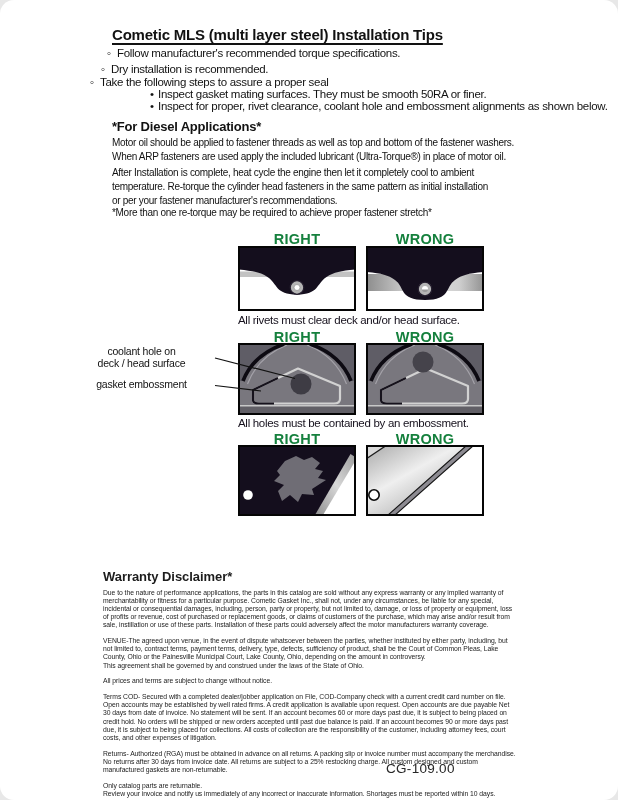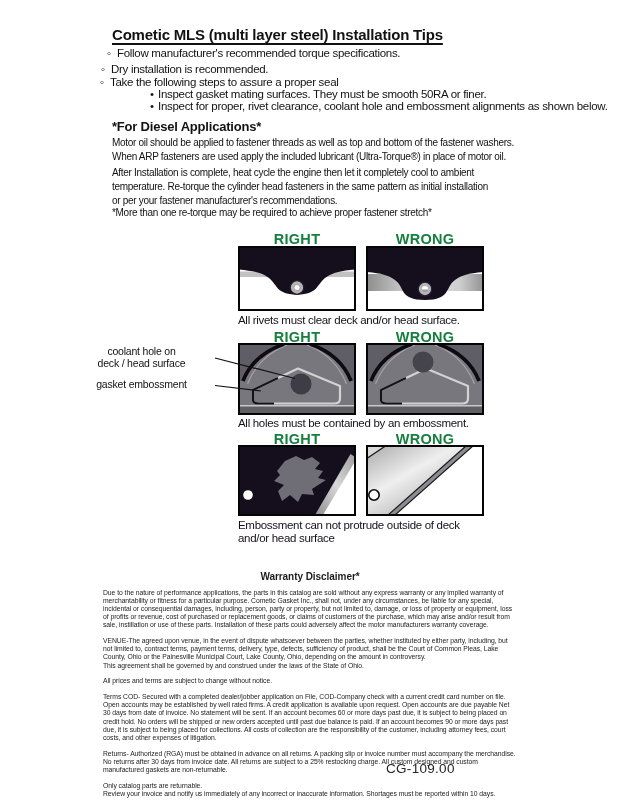--- a/index.html
+++ b/index.html
@@ -1,49 +1,49 @@
 <!DOCTYPE html>
 <html><head>
 <meta charset="utf-8">
 <style>
   html,body{margin:0;padding:0;background:#e8e8e8;}
   .page{position:relative;width:618px;height:800px;background:#ffffff;
-        font-family:"Liberation Sans",sans-serif;color:#121212;overflow:hidden;margin:0 auto;}
+        font-family:"Liberation Sans",sans-serif;color:#121212;overflow:hidden;margin:0 auto;border-radius:14px;}
   .abs{position:absolute;}
   .title{font-weight:bold;font-size:15px;letter-spacing:-0.2px;text-decoration:underline;
          text-underline-offset:3px;text-decoration-thickness:1.5px;white-space:nowrap;}
   .line{font-size:10px;letter-spacing:-0.3px;line-height:14.4px;white-space:nowrap;}
   .bullet-row{font-size:11.5px;letter-spacing:-0.3px;white-space:nowrap;}
   .marker{display:inline-block;width:10px;}
   .sub .marker{width:8px;}
   .heading2{font-size:13px;font-weight:bold;letter-spacing:-0.2px;white-space:nowrap;}
   .rw-label{font-size:14.5px;font-weight:bold;width:118px;text-align:center;letter-spacing:0.3px;color:#15803d;}
   .caption{font-size:11.5px;letter-spacing:-0.3px;line-height:13.2px;white-space:nowrap;color:#15101c;}
   .callout{font-size:10.5px;letter-spacing:-0.2px;line-height:11.5px;text-align:center;white-space:nowrap;}
   .panel{position:absolute;width:118px;}
   .panel svg{display:block;}
   .warranty{font-size:6.8px;line-height:8.15px;letter-spacing:-0.05px;color:#1c1c1c;width:414px;}
   .warranty p{margin:0 0 7.6px;}
   .warranty p.no-gap{margin-bottom:0;}
-  .w-head{font-size:10px;font-weight:bold;margin:0 0 6.8px;text-align:center;}
+  .w-head{font-size:13px;font-weight:bold;margin:0 0 6.8px;}
   .footer-code{font-size:13.5px;letter-spacing:0.3px;color:#262626;}
   .leader{position:absolute;left:0;top:0;pointer-events:none;}
 </style>
 </head>
 <body>
 
 <div class="page">
 
   <div class="abs title" style="left:112px;top:26px">Cometic MLS (multi layer steel) Installation Tips</div>
 
   <div class="abs bullet-row" style="left:107px;top:47px">
     <span class="marker">◦</span><span>Follow manufacturer's recommended torque specifications.</span></div>
   <div class="abs bullet-row" style="left:101px;top:62.5px">
     <span class="marker">◦</span><span>Dry installation is recommended.</span></div>
-  <div class="abs bullet-row" style="left:100px;top:75.5px">
+  <div class="abs bullet-row" style="left:90px;top:75.5px">
     <span class="marker">◦</span><span>Take the following steps to assure a proper seal</span></div>
   <div class="abs bullet-row sub" style="left:150px;top:87.5px">
     <span class="marker">•</span><span>Inspect gasket mating surfaces.  They must be smooth 50RA or finer.</span></div>
   <div class="abs heading2" style="left:112px;top:119px">*For Diesel Applications*</div>
 
   <div class="abs bullet-row sub" style="left:150px;top:99.5px">
     <span class="marker">•</span><span>Inspect for proper, rivet clearance, coolant hole and embossment alignments as shown below.</span></div>
   <div class="abs" style="left:112px;top:135.5px">
     <div class="line">Motor oil should be applied to fastener threads as well as top and bottom of the fastener washers.</div>
     <div class="line">When ARP fasteners are used apply the included lubricant (Ultra-Torque®) in place of motor oil.</div>
@@ -177,24 +177,20 @@
       <path d="M0,14 L21,0 L101,0 L21,71 L0,71 Z" fill="url(#gMetal)"></path>
       <line x1="0" y1="14" x2="21" y2="0" stroke="#1a1a1a" stroke-width="1.3"></line>
       <path d="M101,0 L108,0 L28,71 L21,71 Z" fill="#8d8b92"></path>
       <line x1="101" y1="0" x2="21" y2="71" stroke="#111111" stroke-width="1.1"></line>
       <line x1="108" y1="0" x2="28" y2="71" stroke="#111111" stroke-width="1.1"></line>
       <circle cx="8" cy="50" r="5.2" fill="#ffffff" stroke="#0a0a0a" stroke-width="1.6"></circle>
       <rect x="1" y="1" width="116" height="69" fill="none" stroke="#050505" stroke-width="2"></rect>
     </svg>
   </div>
 
-  <div class="abs" style="left:238px;top:519px">
-    <div class="caption">Embossment can not protrude outside of deck</div>
-    <div class="caption">and/or head surface</div>
-  </div>
 
   <svg class="leader" width="618" height="800" viewBox="0 0 618 800">
     <line x1="215" y1="358" x2="295" y2="378.5" stroke="#121212" stroke-width="1.2"></line>
     <line x1="215" y1="385.5" x2="261" y2="391" stroke="#121212" stroke-width="1.2"></line>
   </svg>
 
   <div class="abs warranty" style="left:103px;top:573px">
     <p class="w-head">Warranty Disclaimer*</p>
     <p>Due to the nature of performance applications, the parts in this catalog are sold without any express warranty or any implied warranty of merchantability or fitness for a particular purpose.  Cometic Gasket Inc., shall not, under any circumstances, be liable for any special, incidental or consequential damages, including, person, party or property, but not limited to, damage, or loss of property or equipment, loss of profits or revenue, cost of purchased or replacement goods, or claims of customers of the purchase, which may arise and/or result from sale, instillation or use of these parts.  Installation of these parts could adversely affect the motor manufacturers warranty coverage.</p>
     <p class="no-gap">VENUE-The agreed upon venue, in the event of dispute whatsoever between the parties, whether instituted by either party, including, but not limited to, contract terms, payment terms, delivery, type, defects, sufficiency of product, shall be the Court of Common Pleas, Lake County, Ohio or the Painesville Municipal Court, Lake County, Ohio, depending on the amount in controversy.</p>

